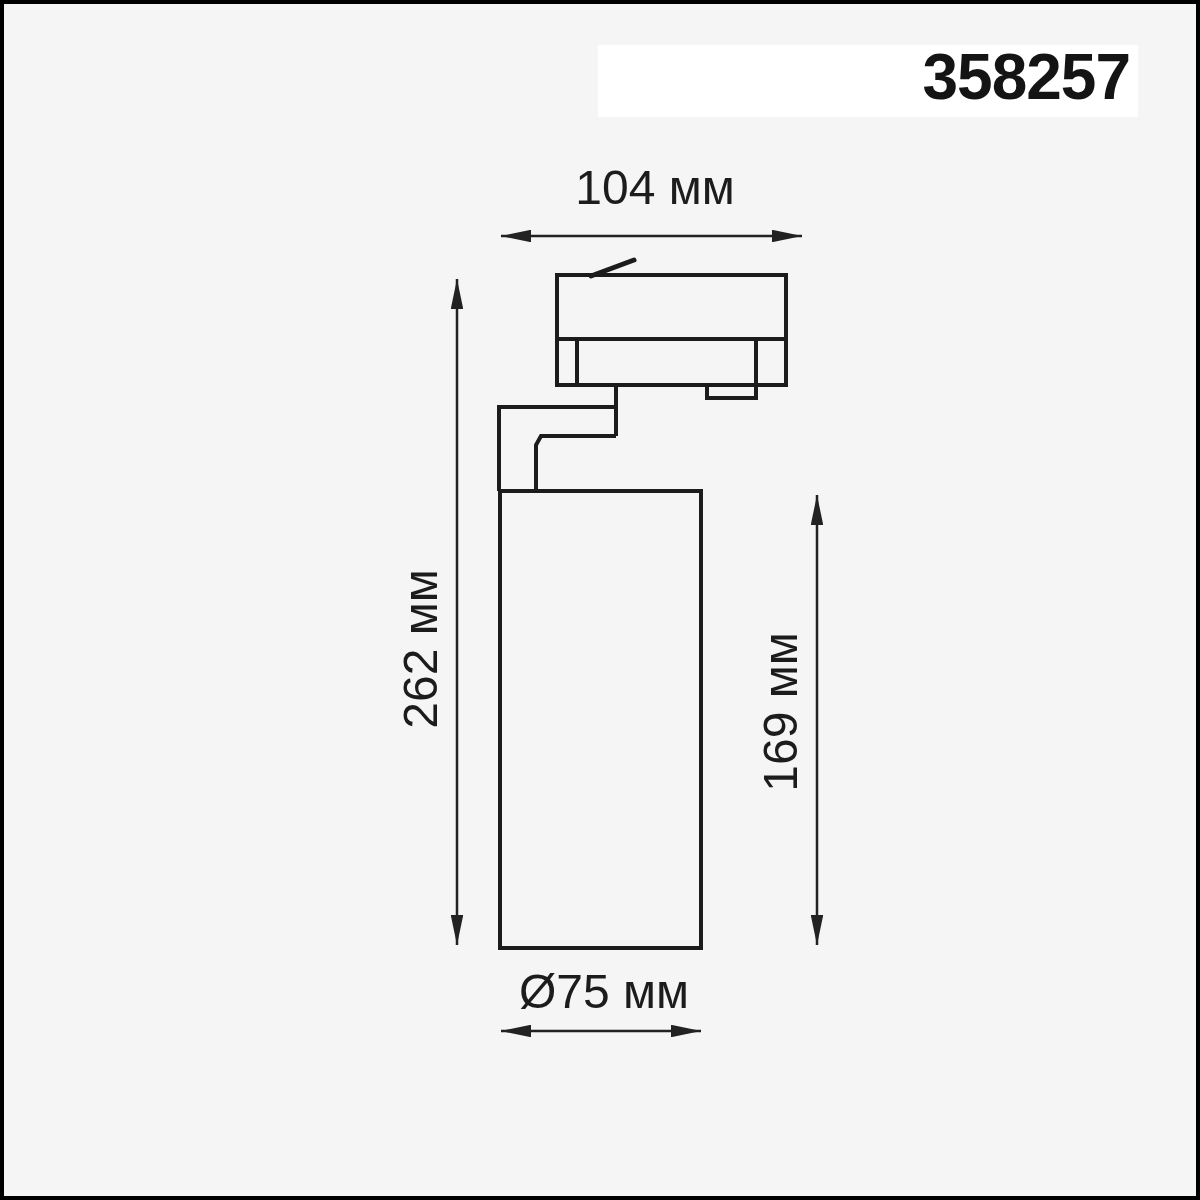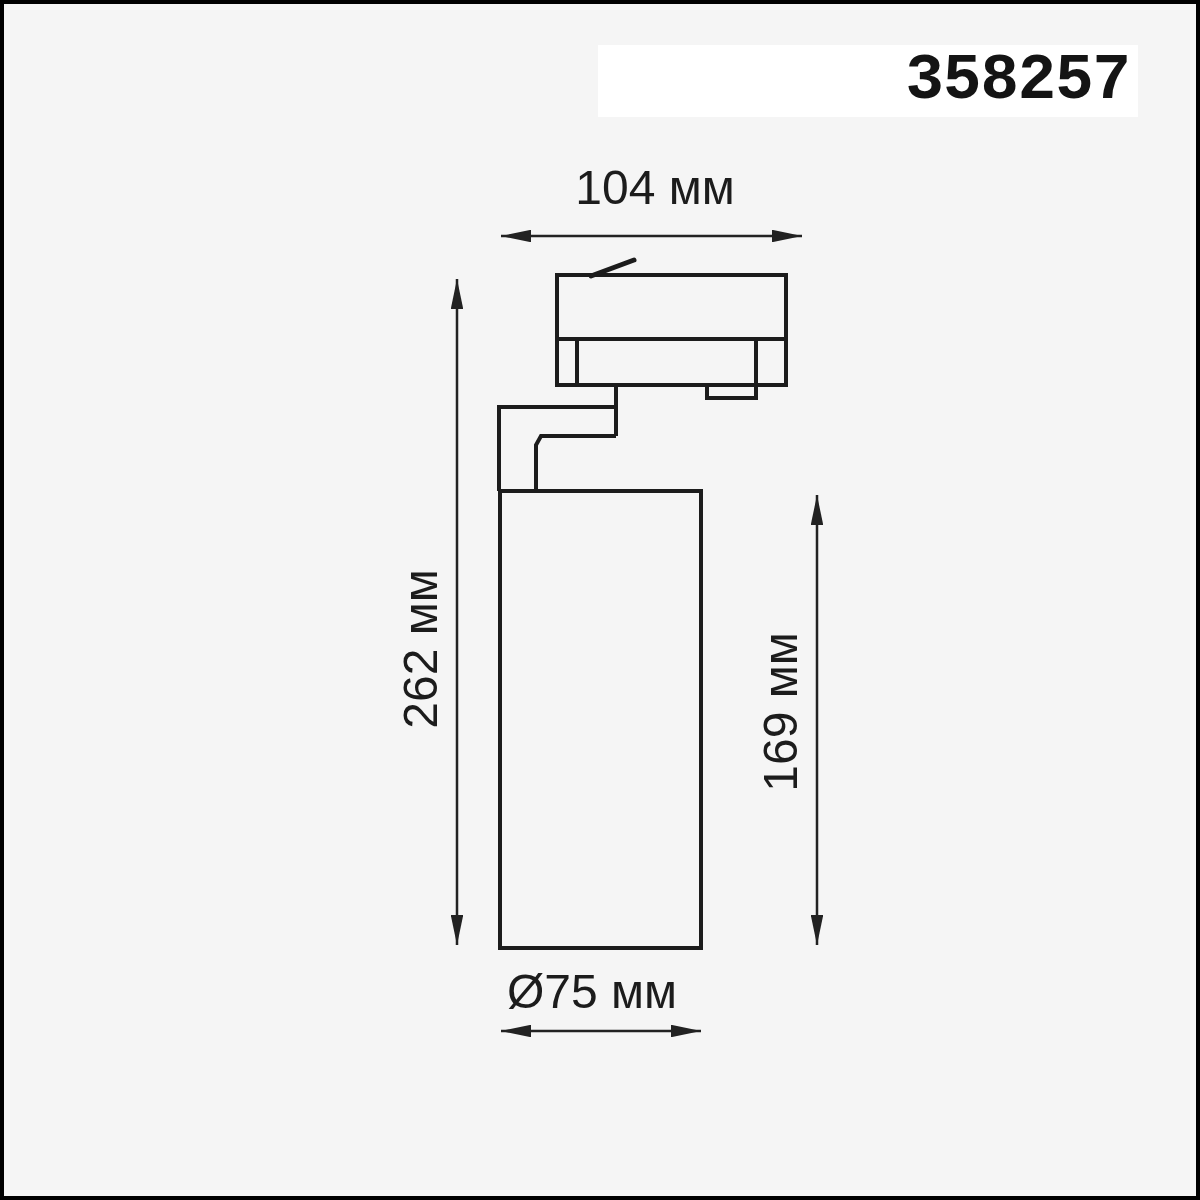--- a/index.html
+++ b/index.html
@@ -10,40 +10,40 @@
     background:#f5f5f5;
     border:4px solid #000000;
     overflow:hidden;
     font-family:"Liberation Sans", sans-serif;
     color:#1c1c1c;
   }
   .band{
     position:absolute;
     left:594px;top:41px;width:532px;height:72px;
     background:#ffffff;
-    display:flex;align-items:center;justify-content:flex-end;
-    padding-right:8px;box-sizing:content-box;font-family:Liberation Mono, monospace;
+    display:flex;align-items:flex-start;justify-content:flex-end;
+    padding-right:8px;box-sizing:content-box;
   }
   .article{
     font-size:64px;font-weight:bold;letter-spacing:-1px;
     color:#141414;line-height:1;
   }
   .diagram-svg{position:absolute;left:0;top:0;width:1192px;height:1192px;}
   .dim-label{
     position:absolute;
     width:400px;height:56px;line-height:56px;
     text-align:center;
     font-size:48px;color:#1c1c1c;
     white-space:nowrap;
   }
   .dim-label.vertical{transform:rotate(-90deg);transform-origin:center center;}
   #label-width   {left:451px;top:156px;}
   #label-total   {left:217px;top:617px;}
   #label-body    {left:577px;top:680px;}
-  #label-diameter{left:388px;top:960px;}
+  #label-diameter{left:400px;top:960px;}
   .outline{stroke:#1c1c1c;stroke-width:4;fill:none;stroke-linejoin:miter;}
   .outline-thick{stroke:#1c1c1c;stroke-width:5;fill:none;stroke-linecap:round;}
   .dim-line{stroke:#222222;stroke-width:2.5;fill:none;}
 </style>
 </head>
 <body>
 
 <div class="canvas">
 
   <div class="band">

